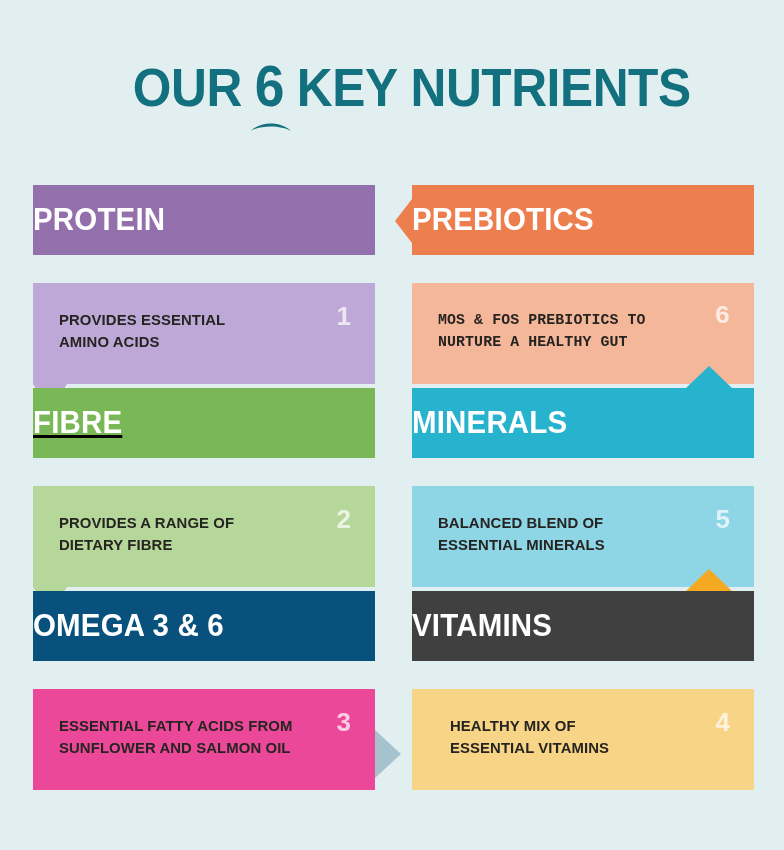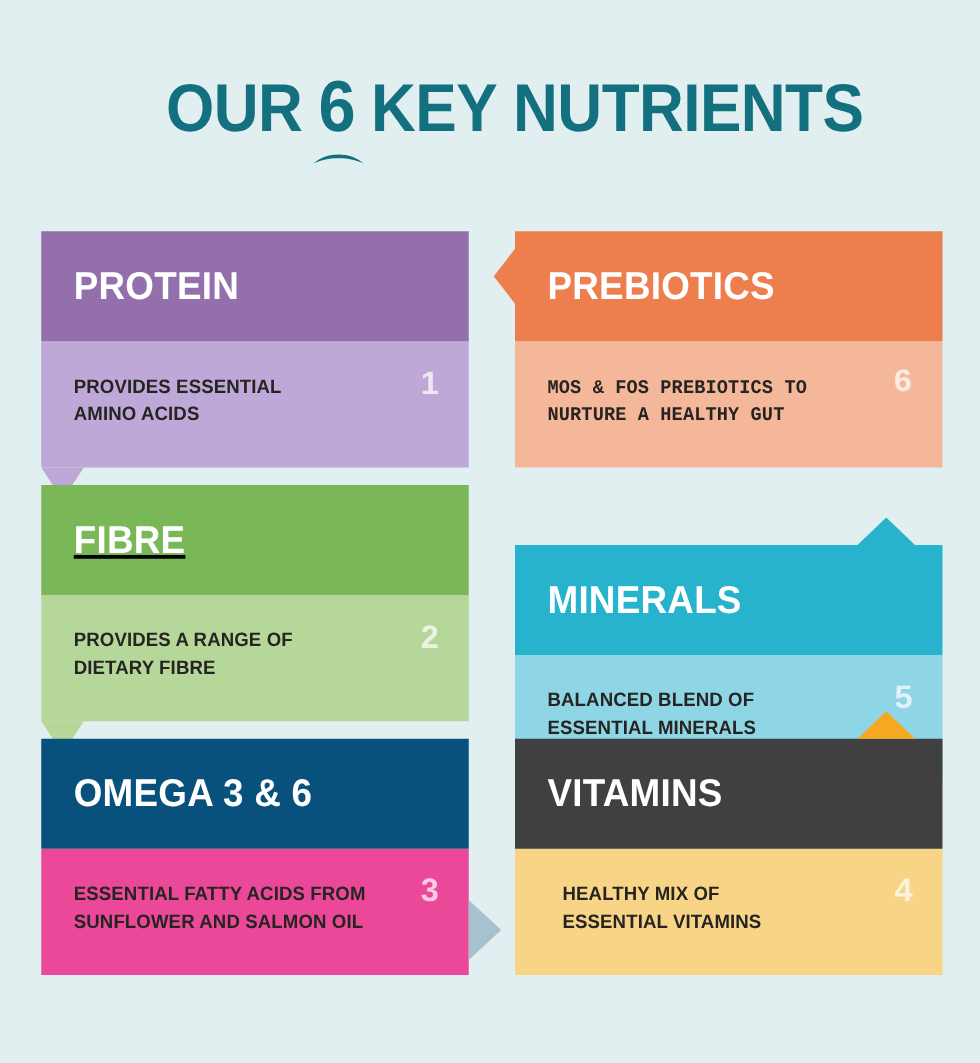--- a/index.html
+++ b/index.html
@@ -74,42 +74,42 @@
     width: 342px;
   }
   .card-col-left  { left: 0; }
   .card-col-right { left: 379px; }
   .card-row-1 { top: 0; }
   .card-row-2 { top: 203px; }
   .card-row-3 { top: 406px; }
 
   .card-header {
     position: relative;
-    height: 88px;
+    height: 70px;
     display: flex;
     align-items: center;
-    padding-left: 26px;
     box-sizing: border-box;
     z-index: 2;
   }
   .card-title {
     color: #ffffff;
     font-size: 31px;
     font-weight: 700;
     letter-spacing: 0.2px;
     transform: scaleX(0.95);
     transform-origin: left center;
     white-space: nowrap;
   }
   .card-body {
     position: relative;
     height: 101px;
     padding: 26px 26px 0 26px;
     box-sizing: border-box;
     z-index: 1;
+    margin-top: 28px;
   }
   .card-desc {
     font-size: 15.5px;
     font-weight: 700;
     line-height: 1.42;
     letter-spacing: 0.1px;
     color: #262421;
     max-width: 250px;
     transform: scaleX(0.96);
     transform-origin: left top;
@@ -218,21 +218,21 @@
     </div>
     <div class="card-body" style="background: rgb(181, 215, 154);">
       <div class="card-desc">PROVIDES A RANGE OF
 DIETARY FIBRE</div>
       <span class="card-number">2</span>
       <span class="arrow arrow-down" style="border-top-color: rgb(181, 215, 154);"></span>
     </div>
   </div>
 
   <div class="card card-col-right card-row-2">
-    <div class="card-header" style="background: rgb(39, 178, 205); margin-top: 48px;">
+    <div class="card-header" style="background: rgb(39, 178, 205);">
       <span class="arrow arrow-up" style="border-bottom-color: rgb(39, 178, 205);"></span>
       <span class="card-title">MINERALS</span>
     </div>
     <div class="card-body" style="background: rgb(142, 213, 229);">
       <div class="card-desc">BALANCED BLEND OF
 ESSENTIAL MINERALS</div>
       <span class="card-number">5</span>
     </div>
   </div>
 

